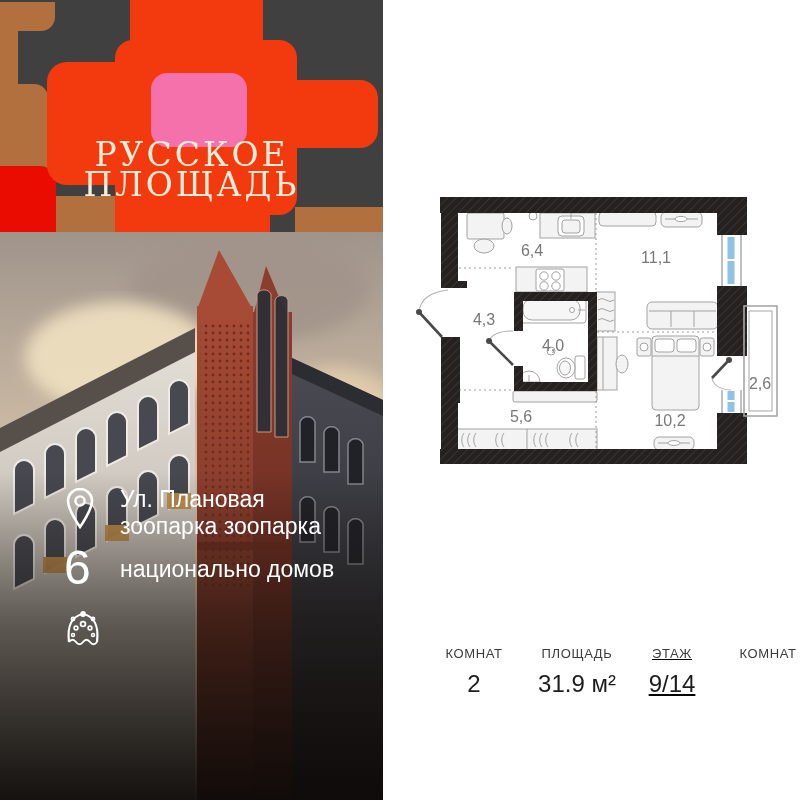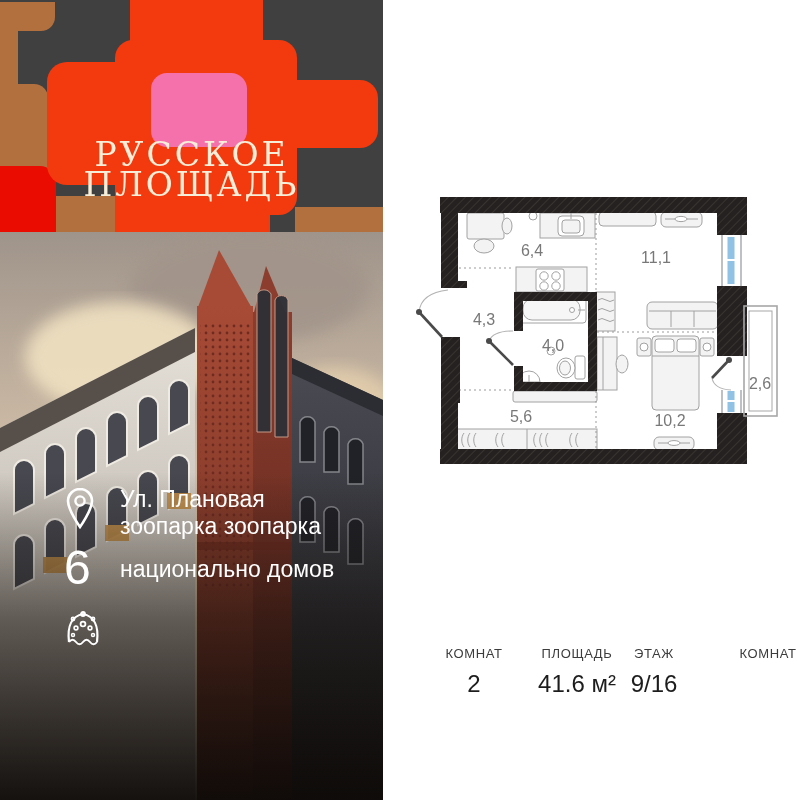--- a/index.html
+++ b/index.html
@@ -353,24 +353,24 @@
     </svg>
   </div>
 
   <div class="stats">
     <div class="stat" style="left:71px;">
       <div class="stat-label">КОМНАТ</div>
       <div class="stat-value">2</div>
     </div>
     <div class="stat" style="left:174px;">
       <div class="stat-label">ПЛОЩАДЬ</div>
-      <div class="stat-value">41.6 м²</div>
-    </div>
-    <div class="stat" style="left:251px;">
+      <div class="stat-value">31.9 м²</div>
+    </div>
+    <div class="stat" style="left:269px;text-decoration:underline;">
       <div class="stat-label">ЭТАЖ</div>
-      <div class="stat-value">9/16</div>
+      <div class="stat-value">9/14</div>
     </div>
     <div class="stat" style="left:365px;">
       <div class="stat-label">КОМНАТ</div>
     </div>
   </div>
 
 </div>
 
 </body></html>

